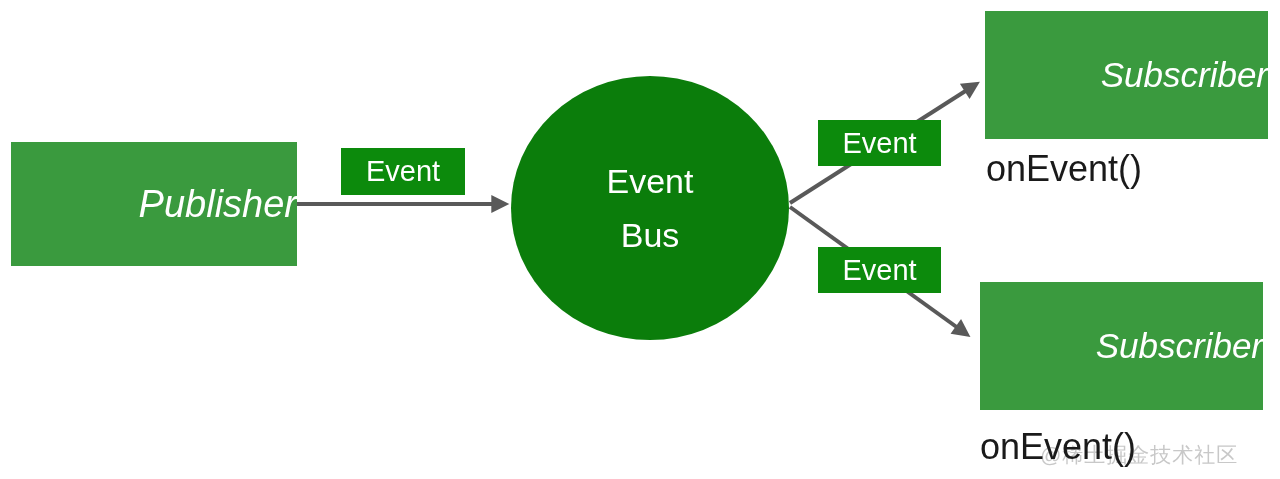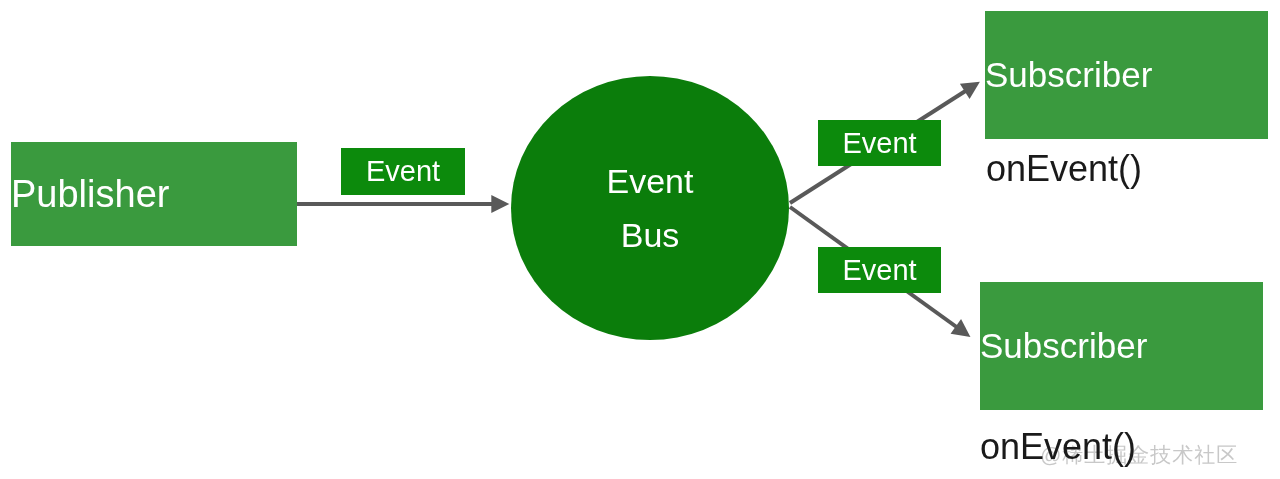--- a/index.html
+++ b/index.html
@@ -20,25 +20,26 @@
     width: 1280px; height: 479px;
     z-index: 1;
   }
 
   .node-box {
     position: absolute;
     background: #3A9A3E;
     color: #ffffff;
     display: flex;
     align-items: center;
-    justify-content: flex-start;
+    justify-content: flex-end;
     font-weight: 300;
     z-index: 2;
+    font-style: italic;
   }
-  .publisher-box  { left: 11px;  top: 142px; width: 286px; height: 104px; font-size: 38px; }
+  .publisher-box  { left: 11px;  top: 142px; width: 286px; height: 124px; font-size: 38px; }
   .subscriber-1   { left: 985px; top: 11px;  width: 283px; height: 128px; font-size: 35px; }
   .subscriber-2   { left: 980px; top: 282px; width: 283px; height: 128px; font-size: 35px; }
 
   .event-label {
     position: absolute;
     background: #0C8A0C;
     color: #ffffff;
     display: flex;
     align-items: center;
     justify-content: center;

